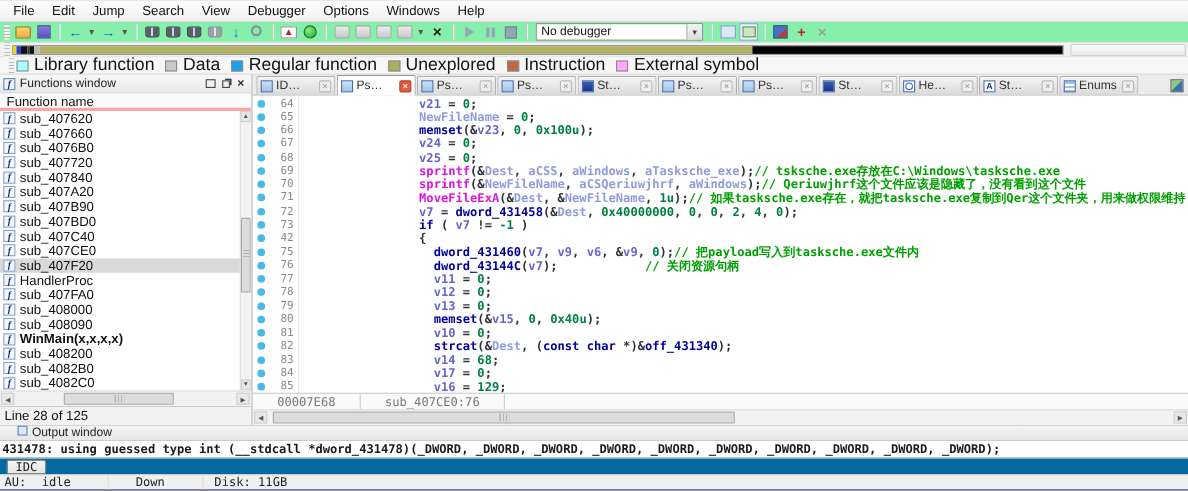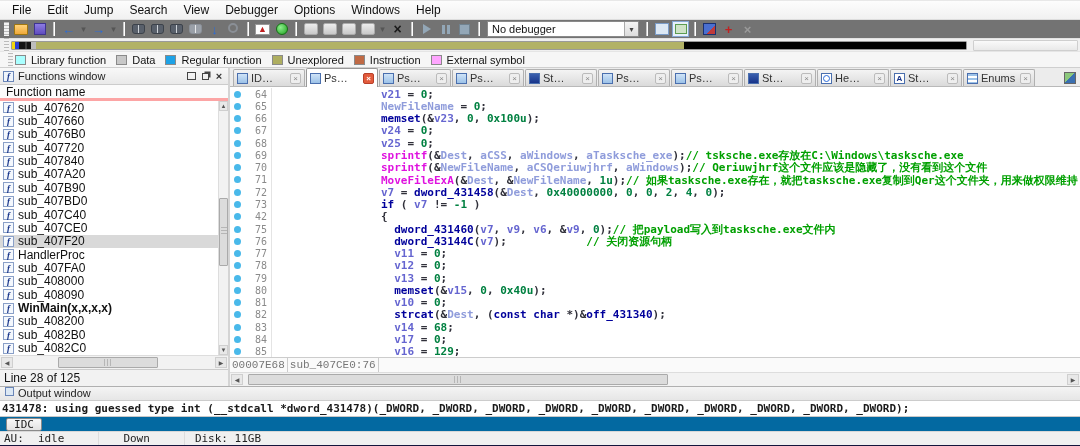--- a/index.html
+++ b/index.html
@@ -4,21 +4,21 @@
 <style>
   html,body{margin:0;padding:0;}
   #app{position:relative;width:1080px;height:446px;background:#f0f0f0;font-family:"Liberation Sans",sans-serif;overflow:hidden;border-top:1px solid #e8e8e8;box-sizing:border-box;}
   *{box-sizing:border-box;}
 
   
   .menubar{height:19px;display:flex;align-items:center;background:linear-gradient(#fdfdfd,#f1f1f1);border-bottom:1px solid #ddd;padding-left:4px;}
   .menu-item{font-size:12px;color:#111;padding:1px 8px;cursor:default;}
 
   
-  .toolbar{height:19px;display:flex;align-items:center;background:#737373;border-bottom:1px solid #e2e2e2;padding-left:2px;}
+  .toolbar{height:19px;display:flex;align-items:center;background:#86efac;border-bottom:1px solid #e2e2e2;padding-left:2px;}
   .thandle{width:5px;height:14px;margin:0 2px;background:repeating-linear-gradient(#bbb 0 1px,#f3f3f3 1px 3px);}
   .tsep{width:0;height:14px;border-left:1px solid #c6c6c6;border-right:1px solid #fff;margin:0 4px;}
   .ic{display:inline-flex;align-items:center;justify-content:center;width:17px;height:16px;margin:0 1px;font-size:11px;}
   .open-file-icon::before{content:"";width:12px;height:9px;background:linear-gradient(#ffd27a,#f0a93a);border:1px solid #a1770f;border-radius:1px;}
   .save-icon::before{content:"";width:10px;height:10px;background:linear-gradient(#8d7ce2,#5f4cc0);border:1px solid #3f3490;}
   .nav-back-icon::before{content:"←";color:#2b6bd8;font-weight:bold;font-size:13px;}
   .nav-forward-icon::before{content:"→";color:#2b6bd8;font-weight:bold;font-size:13px;}
   .caret-down-icon{width:9px;}
   .caret-down-icon::before{content:"▾";color:#555;font-size:9px;}
   .jump-address-icon::before,.jump-function-icon::before,.jump-name-icon::before{content:"";width:11px;height:8px;border-radius:2px 2px 3px 3px;background:linear-gradient(90deg,#59606b 42%,#cfd4da 42%,#cfd4da 58%,#59606b 58%);border:1px solid #3c424b;}
@@ -46,21 +46,21 @@
   
   .navband{height:13px;display:flex;align-items:center;background:#f0f0f0;border-bottom:1px solid #e5e5e5;padding-left:2px;}
   .navstrip{display:flex;height:9px;border:1px solid #9a9a9a;border-radius:1px;}
   .navseg{height:100%;}
   .nav-empty{flex:1;height:11px;margin:0 2px 0 6px;background:linear-gradient(#fafafa,#e9e9e9);border:1px solid #cfcfcf;border-radius:1px;}
 
   
   .legend{height:16px;display:flex;align-items:center;background:#f6f6f6;border-bottom:1px solid #cfcfcf;padding-left:6px;}
   .legend-item{display:flex;align-items:center;margin-right:10px;}
   .legend-swatch{width:11px;height:10px;border:1px solid #8a8a8a;margin-right:5px;}
-  .legend-label{font-size:11px;color:#111;}
+  .legend-label{font-size:16px;color:#111;}
 
   
   .main{height:318px;display:flex;}
   .funcpanel{width:230px;border-right:2px solid #d4d4d4;display:flex;flex-direction:column;background:#fff;}
   .fw-titlebar{height:17px;display:flex;align-items:center;background:linear-gradient(#f8f8f8,#e9e9e9);border-bottom:1px solid #ccc;padding:0 3px;}
   .fw-titleicon{width:11px;height:11px;border:1px solid #6a86b8;background:#eef4fb;color:#17348a;font:italic bold 9px "Liberation Serif",serif;display:flex;align-items:center;justify-content:center;margin-right:4px;}
   .fw-title{flex:1;font-size:11px;color:#222;}
   .wbtn{width:12px;height:12px;display:flex;align-items:center;justify-content:center;margin-left:2px;color:#333;font-size:9px;}
   .wbtn-max::before{content:"";width:7px;height:6px;border:1px solid #444;}
   .wbtn-float::before{content:"";width:5px;height:5px;border:1px solid #444;box-shadow:2px -2px 0 -0.5px #444;}
@@ -101,25 +101,25 @@
 
   .codearea{height:270px;overflow:hidden;background:#fff;padding-top:1px;}
   .cl{display:flex;align-items:center;height:12.27px;}
   .cl-dotcell{width:14px;display:flex;align-items:center;justify-content:center;flex:none;}
   .cl-dot{width:7px;height:7px;border-radius:50%;background:#49b9ea;}
   .cl-num{width:27px;flex:none;text-align:right;padding-right:4px;color:#8a8a8a;font:10px "DejaVu Sans Mono",monospace;}
   .cl-code{white-space:pre;font:bold 11px "DejaVu Sans Mono",monospace;border-left:1px solid #e4e4e4;padding-left:3px;height:100%;display:flex;align-items:center;}
   .tk-k{color:#00009b;} .tk-imp{color:#df12df;} .tk-v{color:#6565d0;}
   .tk-g{color:#8f9cdb;} .tk-n{color:#008040;} .tk-p{color:#30303a;} .tk-com{color:#00a000;}
   .code-status{height:15px;display:flex;background:#fafafa;border-top:1px solid #ccc;font:11px "DejaVu Sans Mono",monospace;color:#777;}
-  .cs-cell{padding:0 2px;border-right:1px solid #ccc;display:flex;align-items:center;white-space:nowrap;font-family:Liberation Mono, monospace;}
+  .cs-cell{padding:0 22px;border-right:1px solid #ccc;display:flex;align-items:center;white-space:nowrap;}
 
   
   .outputwin{height:45px;display:flex;flex-direction:column;background:#fff;border-top:1px solid #b0b0b0;}
-  .ow-titlebar{height:14px;display:flex;align-items:flex-start;background:linear-gradient(#f4f4f4,#e6e6e6);border-bottom:1px solid #ccc;padding-left:5px;}
+  .ow-titlebar{height:14px;display:flex;align-items:flex-start;background:linear-gradient(#f4f4f4,#e6e6e6);border-bottom:1px solid #ccc;padding-left:16px;}
   .ow-icon{width:9px;height:9px;border:1px solid #6a86b8;background:#dce8f4;margin-right:4px;}
   .ow-title{font-size:11px;color:#222;}
   .ow-message{height:16px;display:flex;align-items:center;background:#fff;font:bold 11px "DejaVu Sans Mono",monospace;color:#1a1a1a;white-space:nowrap;padding-left:2px;overflow:hidden;}
   .ow-tabrow{height:15px;background:#0369a1;border-top:1px solid #c8c8c8;display:flex;align-items:center;padding-left:6px;}
   .idc-btn{min-width:36px;height:13px;background:linear-gradient(#f8f8f8,#e2e2e2);border:1px solid #8a8a8a;border-radius:2px;font:11px "DejaVu Sans Mono",monospace;color:#222;display:flex;align-items:center;justify-content:center;padding:0 4px;}
 
   
   .statusbar{height:14px;display:flex;align-items:center;background:#f0f0f0;border-top:1px solid #d8d8d8;font:11px "DejaVu Sans Mono",monospace;color:#222;}
   .sb-au{margin-left:4px;} .sb-idle{margin-left:14px;}
   .sb-down{margin-left:34px;padding-left:24px;border-left:1px solid #ddd;}

